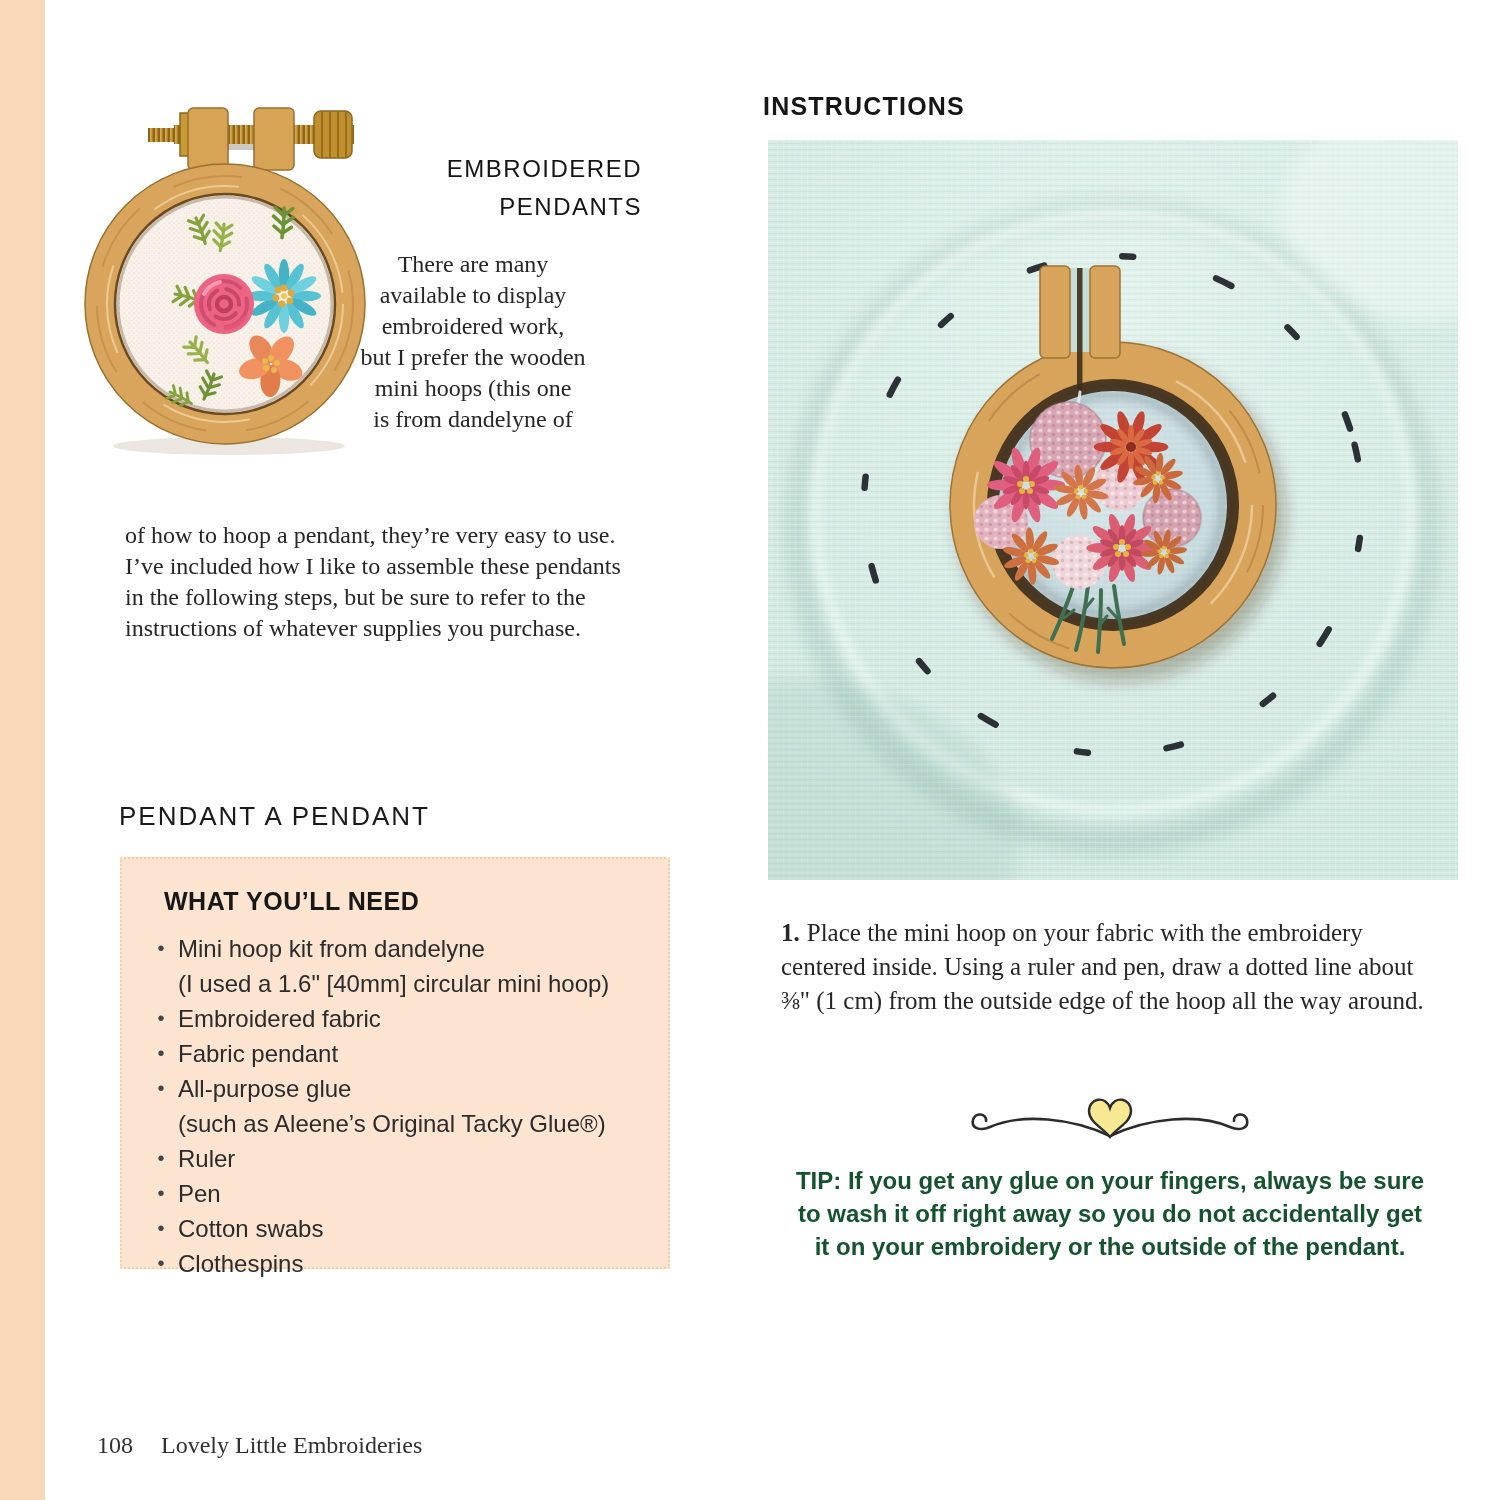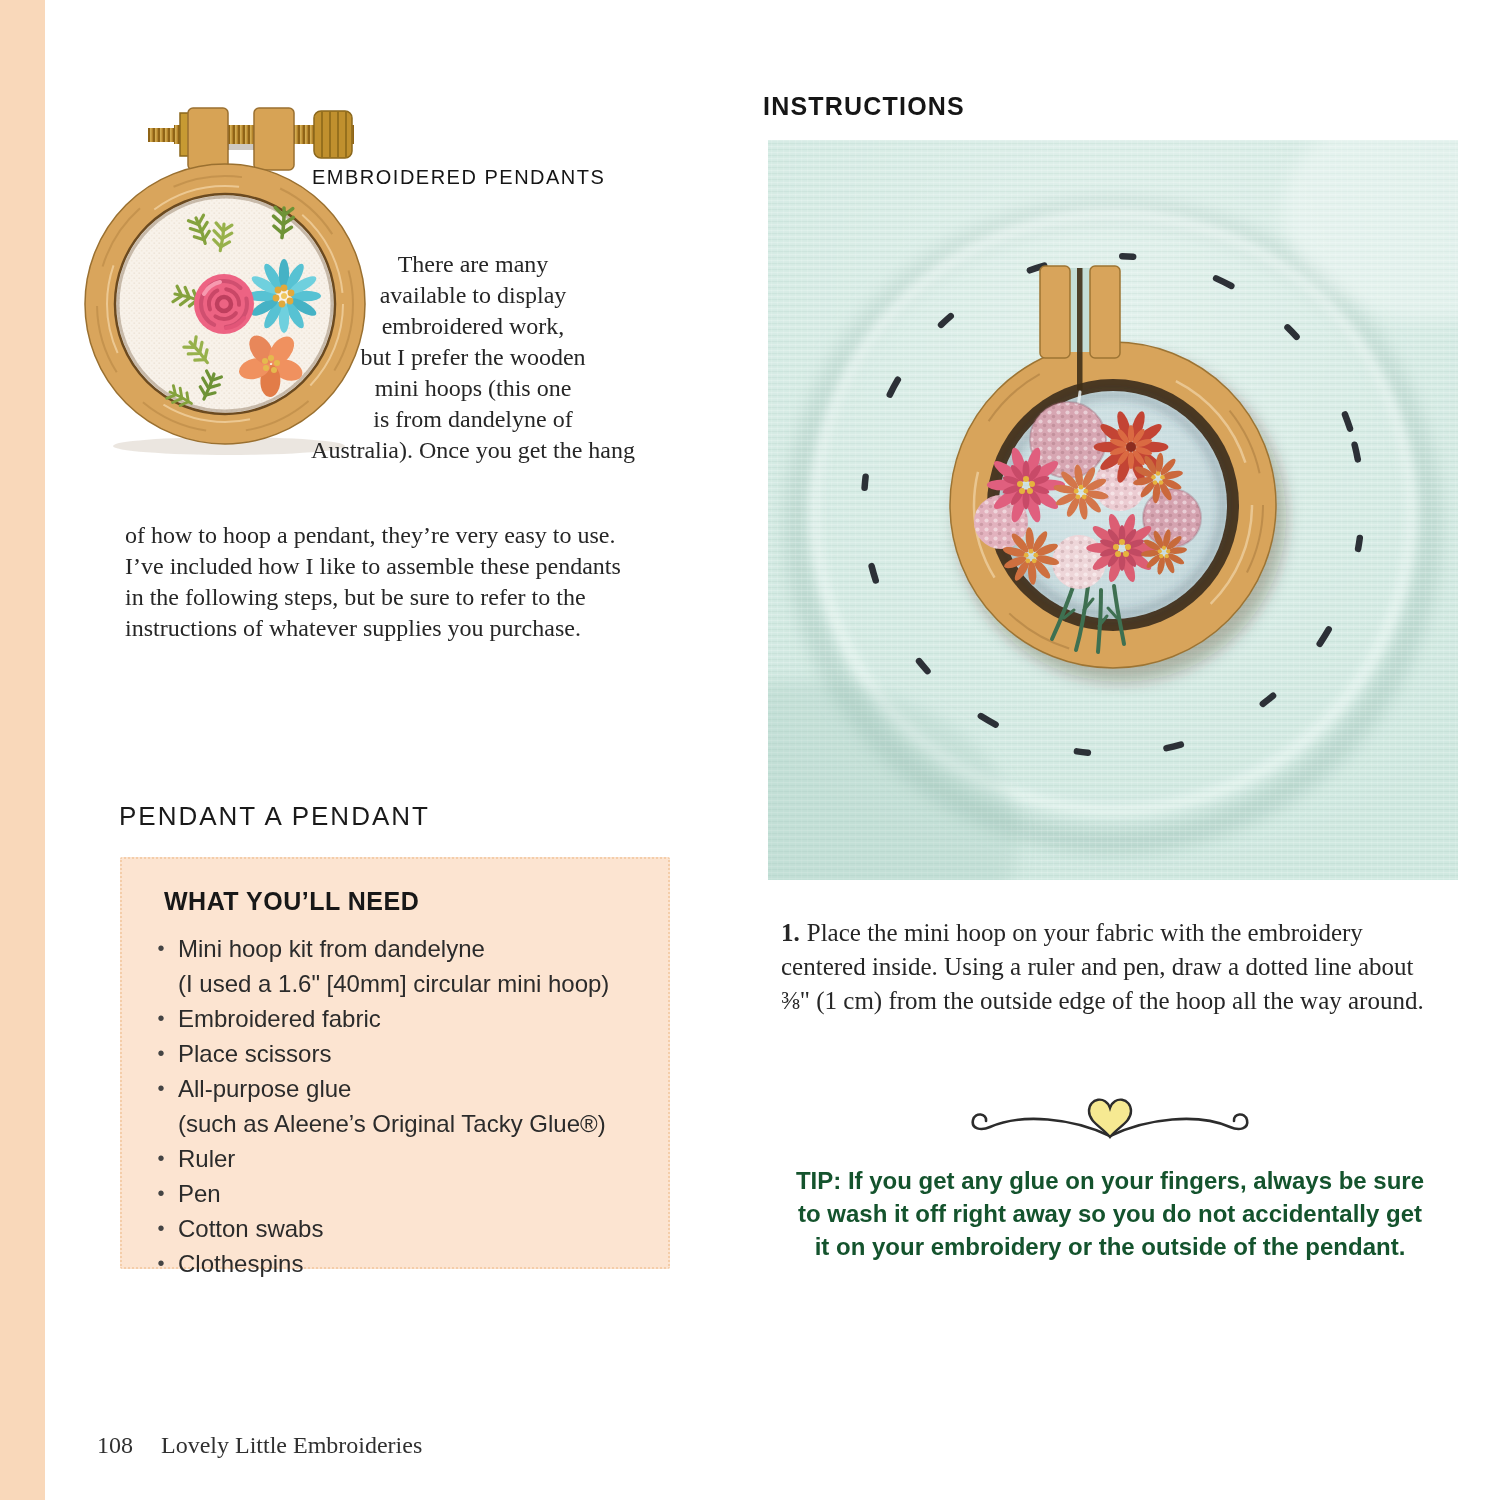--- a/index.html
+++ b/index.html
@@ -5,22 +5,22 @@
   html,body{margin:0;padding:0;}
   body{
     width:1500px;height:1500px;position:relative;background:#ffffff;
     font-family:"Liberation Sans",sans-serif;color:#1e1e1e;overflow:hidden;
   }
   .abs{position:absolute;}
   
   .stripe{left:0;top:0;width:45px;height:1500px;background:#f9d8ba;}
   
   .title{
-    left:312px;top:150px;width:330px;text-align:left;
-    font-size:20px;line-height:54px;letter-spacing:1.5px;color:#151515;
+    left:312px;top:150px;width:330px;text-align:right;
+    font-size:24px;line-height:38px;letter-spacing:1.5px;color:#151515;
     font-family:"Liberation Sans",sans-serif;
   }
   .section-heading{
     left:119px;top:801px;font-size:26px;letter-spacing:2px;color:#1a1a1a;
   }
   .instructions-heading{
     left:763px;top:92px;font-size:25px;font-weight:bold;letter-spacing:1.2px;color:#161616;
   }
   
   .serif{font-family:"Liberation Serif",serif;color:#262626;}
@@ -175,41 +175,40 @@
 
 <div class="abs title">EMBROIDERED PENDANTS</div>
 
 <div class="abs intro-wrap serif">
   <div>There are many</div>
   <div>available to display</div>
   <div>embroidered work,</div>
   <div>but I prefer the wooden</div>
   <div>mini hoops (this one</div>
   <div>is from dandelyne of</div>
-  <div>Australia). Once you get the hang</div>
 </div>
 <div class="abs intro-cont serif">of how to hoop a pendant, they’re very easy to use. I’ve included how I like to assemble these pendants in the following steps, but be sure to refer to the instructions of whatever supplies you purchase.</div>
 
 <div class="abs section-heading">PENDANT A PENDANT</div>
 
 <div class="abs supplies-box">
   <h3 class="supplies-heading">WHAT YOU’LL NEED</h3>
   <ul class="supplies-list">
     <li class="supply">
         <span class="dot">•</span>
         <span class="supply-text">Mini hoop kit from dandelyne
 (I used a 1.6" [40mm] circular mini hoop)</span>
       </li>
     <li class="supply">
         <span class="dot">•</span>
         <span class="supply-text">Embroidered fabric</span>
       </li>
     <li class="supply">
         <span class="dot">•</span>
-        <span class="supply-text">Place scissors</span>
+        <span class="supply-text">Fabric pendant</span>
       </li>
     <li class="supply">
         <span class="dot">•</span>
         <span class="supply-text">All-purpose glue
 (such as Aleene’s Original Tacky Glue®)</span>
       </li>
     <li class="supply">
         <span class="dot">•</span>
         <span class="supply-text">Ruler</span>
       </li>

